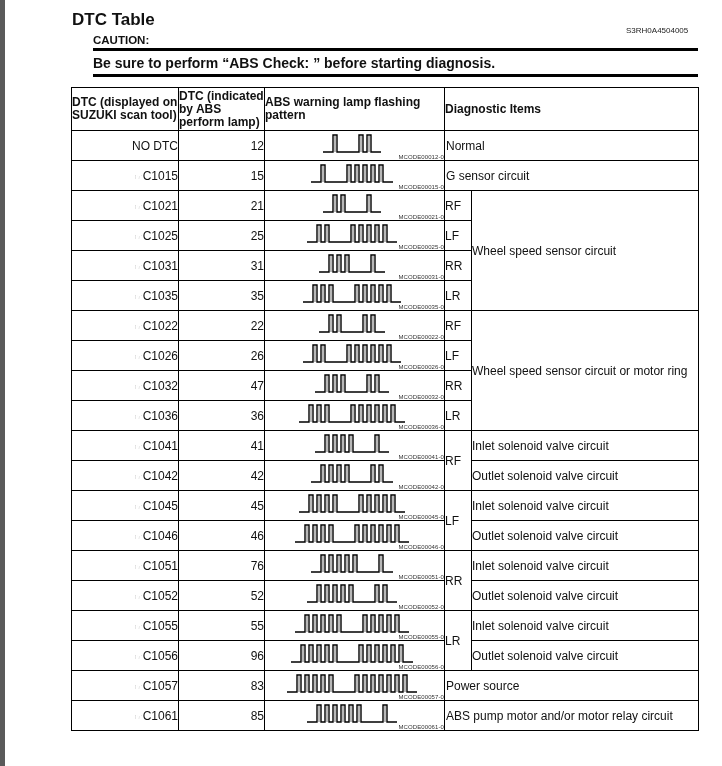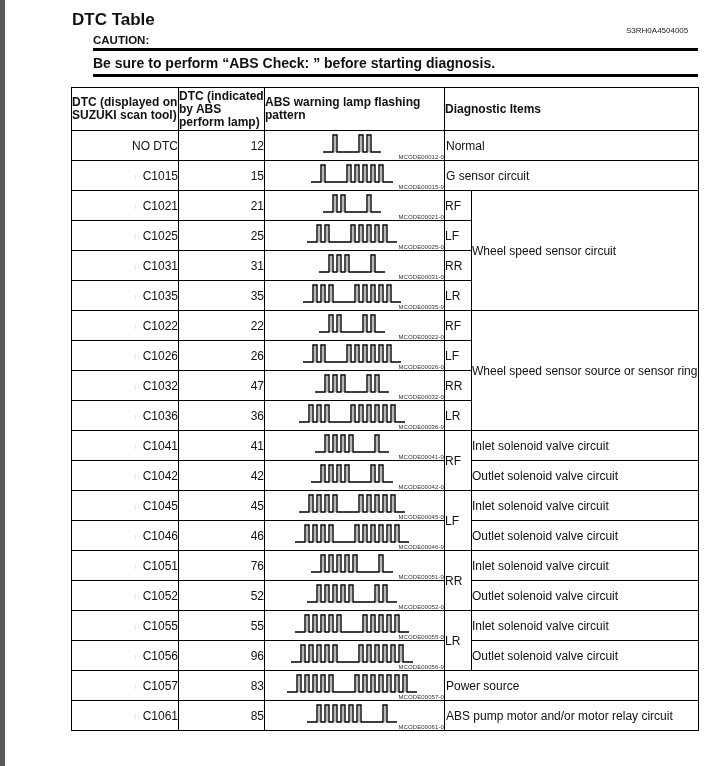--- a/index.html
+++ b/index.html
@@ -181,21 +181,21 @@
               <rect x="65" y="5" width="2" height="16" fill="#b8b8b8"></rect>
               <rect x="73" y="5" width="2" height="16" fill="#b8b8b8"></rect>
               <rect x="99" y="5" width="2" height="16" fill="#b8b8b8"></rect>
               <rect x="107" y="5" width="2" height="16" fill="#b8b8b8"></rect>
               <path d="M54 21 h10 V4 h4 V21 h4 V4 h4 V21 h22 V4 h4 V21 h4 V4 h4 V21 h10" fill="none" stroke="#000" stroke-width="1.4"></path>
             </svg>
             <span class="mcode">MCODE00022-0</span>
           </div>
         </td>
         <td class="c-pos">RF</td>
-        <td class="c-item" rowspan="4">Wheel speed sensor source or sensor ring</td>
+        <td class="c-item" rowspan="4">Wheel speed sensor circuit or motor ring</td>
       </tr>
       <tr>
         <td class="c-dtc"><span class="hand">☞</span><span>C1026</span></td>
         <td class="c-num">26</td>
         <td class="c-pat">
           <div class="pat-wrap">
             <svg width="178" height="29">
               <rect x="49" y="5" width="2" height="16" fill="#b8b8b8"></rect>
               <rect x="57" y="5" width="2" height="16" fill="#b8b8b8"></rect>
               <rect x="83" y="5" width="2" height="16" fill="#b8b8b8"></rect>

